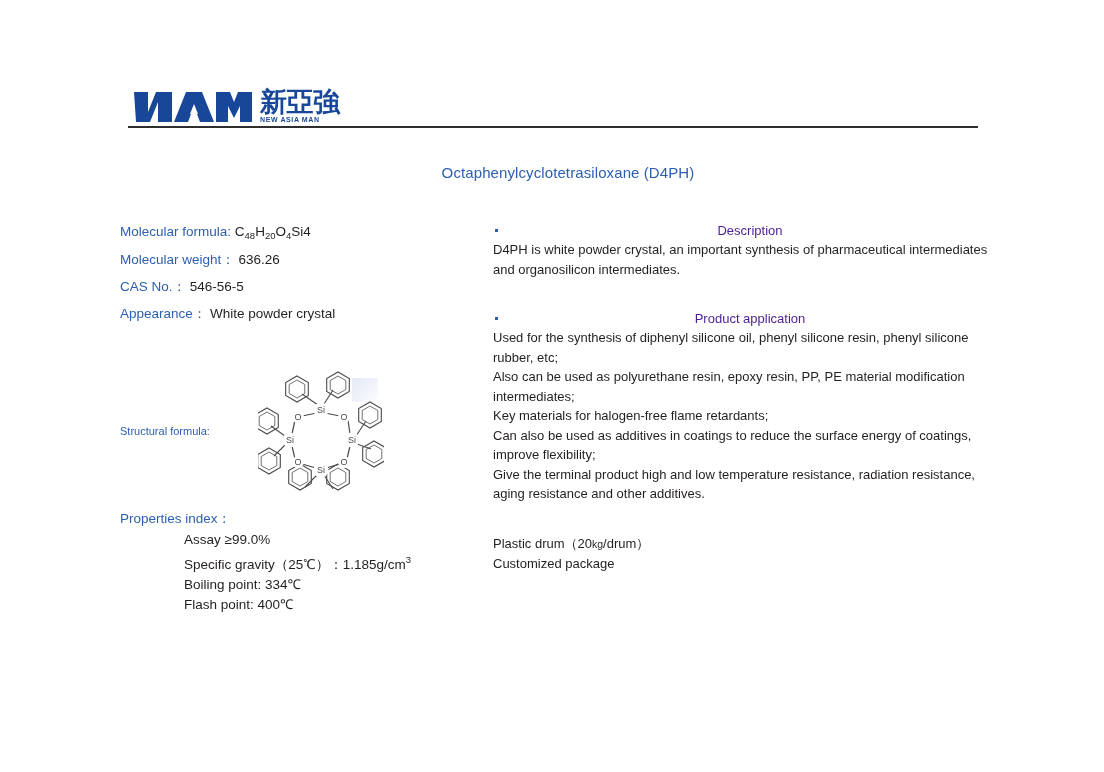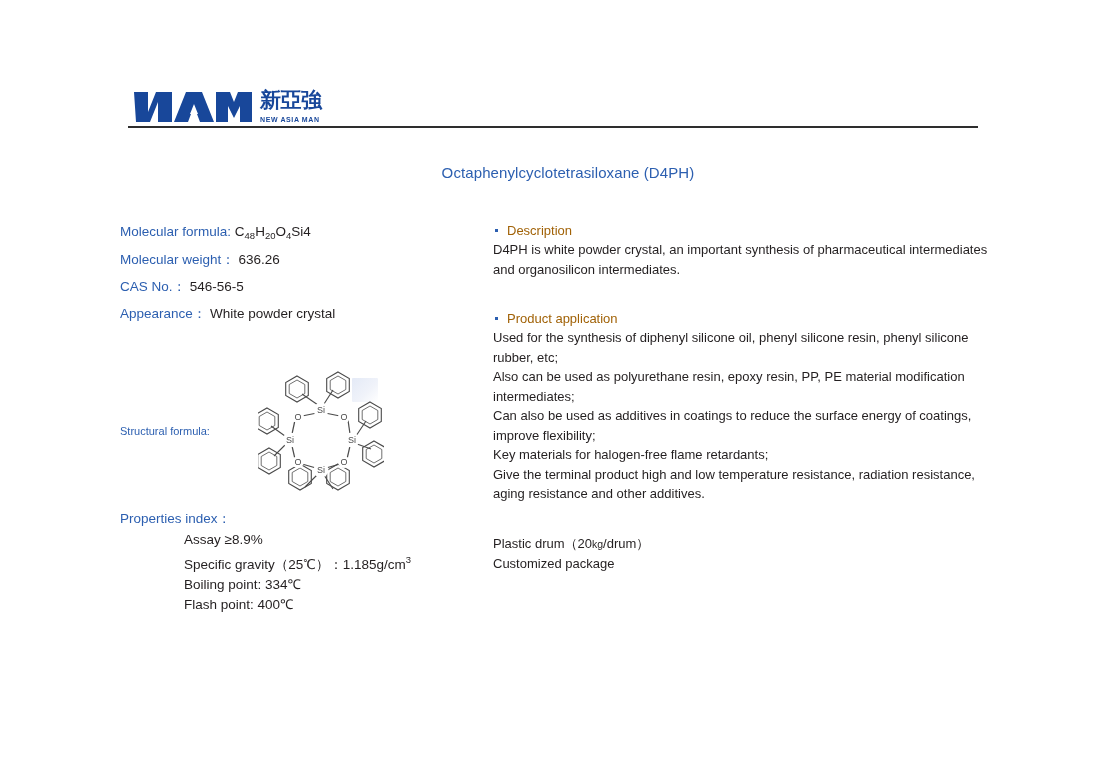--- a/index.html
+++ b/index.html
@@ -34,22 +34,22 @@
   }
   #logo-mark {
     display: block;
   }
   #logo-cn {
     display: flex;
     flex-direction: column;
     margin-left: 4px;
   }
   #logo-cn-chars {
-    font-family: Liberation Mono, monospace;
-    font-size: 21px;
+    font-family: Liberation Serif, serif;
+    font-size: 27px;
     font-weight: bold;
     color: #18479a;
     letter-spacing: -0.5px;
     line-height: 24px;
   }
   #logo-cn-sub {
     font-size: 7px;
     font-weight: bold;
     color: #18479a;
     letter-spacing: 0.6px;
@@ -164,24 +164,25 @@
     position: absolute;
     left: 493px;
     top: 221px;
     width: 500px;
   }
   .section {
     margin-bottom: 22px;
   }
   .section-heading {
     font-size: 13px;
-    color: #a16207;
+    color: #4c1d95;
     line-height: 19px;
     position: relative;
     padding-left: 14px;
+    text-align: center;
   }
   .section-heading .bullet {
     position: absolute;
     left: 2px;
     top: 8px;
     width: 3px;
     height: 3px;
     background: #2c5fb0;
   }
   .section-body {
@@ -322,21 +323,21 @@
 
       <circle cx="40" cy="47" r="6" fill="#ffffff"></circle>
       <text x="40" y="47">O</text>
     </g>
   </svg>
 </div>
 
 <div id="properties-index">
   <div id="properties-index-title">Properties index：</div>
 
-  <div class="prop-index-row">Assay ≥8.9%</div>
+  <div class="prop-index-row">Assay ≥99.0%</div>
 
   <div class="prop-index-row">
     <span>Specific gravity（25℃）：</span><span>1.185g/cm</span><span class="sup">3</span>
   </div>
 
   <div class="prop-index-row">Boiling point: 334℃</div>
 
   <div class="prop-index-row">Flash point: 400℃</div>
 </div>
 
@@ -355,22 +356,22 @@
   <div style="height:30px"></div>
 
   <div class="section" id="sec-application">
     <div class="section-heading">
       <span class="bullet"></span>
       <span>Product application</span>
     </div>
     <div class="section-body">
       <div class="body-line">Used for the synthesis of diphenyl silicone oil, phenyl silicone resin, phenyl silicone rubber, etc;</div>
       <div class="body-line">Also can be used as polyurethane resin, epoxy resin, PP, PE material modification intermediates;</div>
+      <div class="body-line">Key materials for halogen-free flame retardants;</div>
       <div class="body-line">Can also be used as additives in coatings to reduce the surface energy of coatings, improve flexibility;</div>
-      <div class="body-line">Key materials for halogen-free flame retardants;</div>
       <div class="body-line">Give the terminal product high and low temperature resistance, radiation resistance, aging resistance and other additives.</div>
     </div>
   </div>
 
   <div style="height:30px"></div>
 
   <div class="section">
     <div class="section-body">
       <div class="body-line"><span>Plastic drum（20</span><span class="small-unit">kg</span><span>/drum）</span></div>
       <div class="body-line">Customized package</div>

